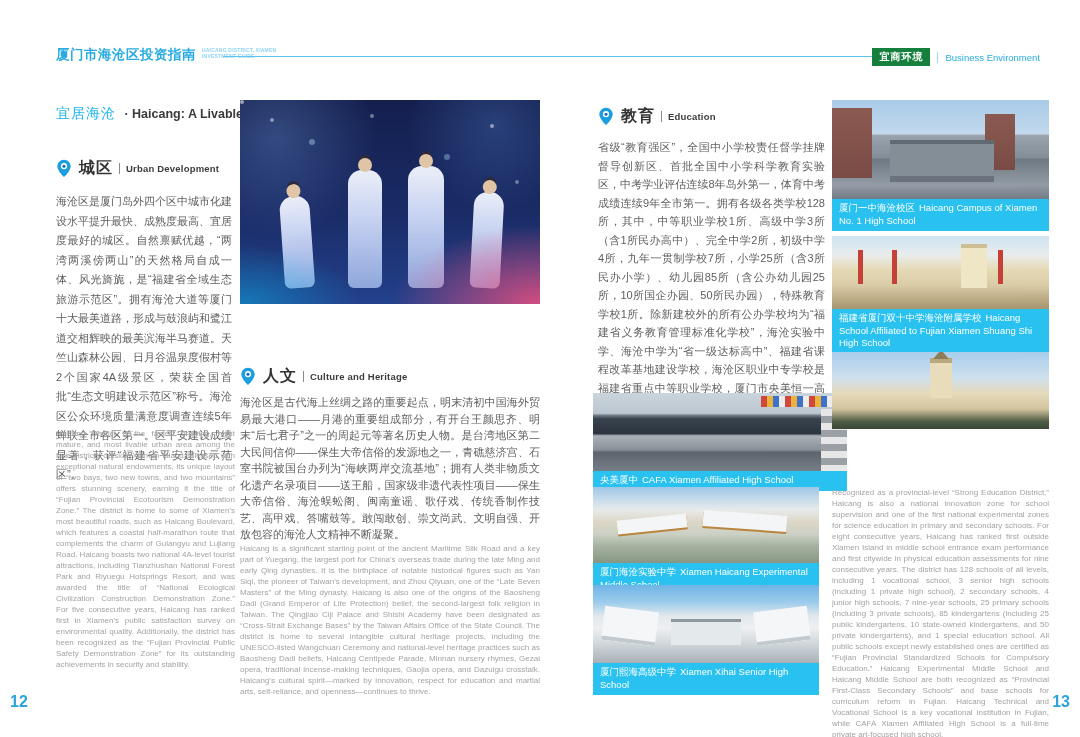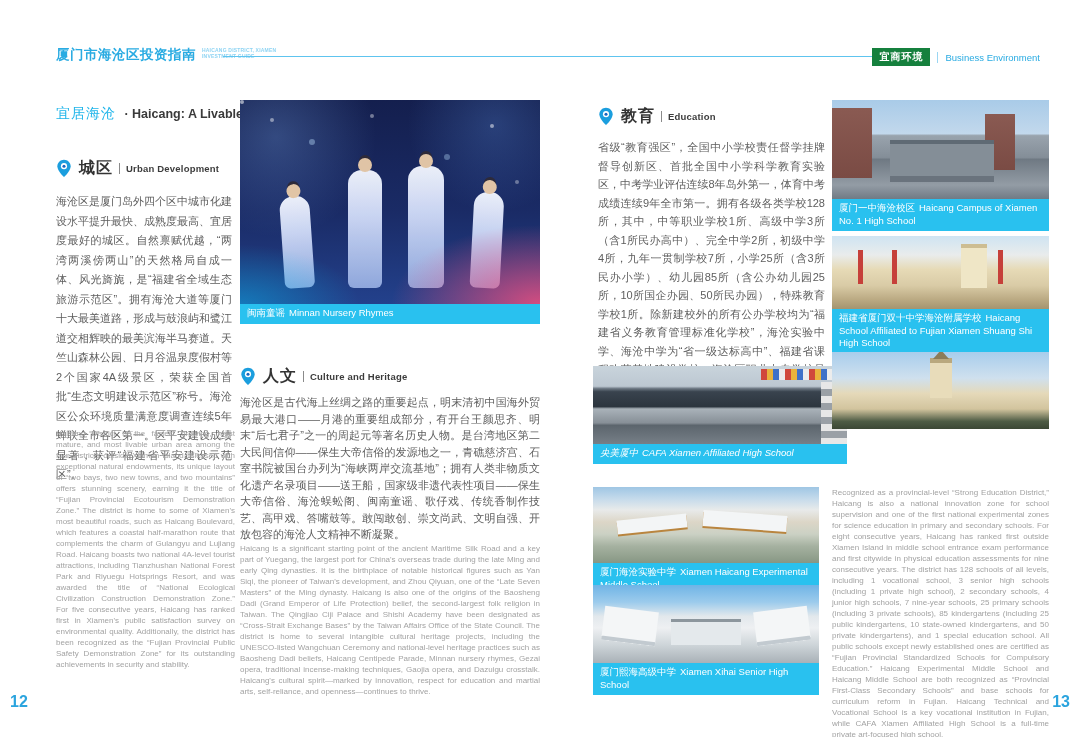--- a/index.html
+++ b/index.html
@@ -43,21 +43,21 @@
   #side-en    { left:832px; top:487px; width:217px; }
 
   
   .card { position:absolute; }
   .photo { position:relative; width:100%; overflow:hidden; }
   .caption { background:#29c1ef; color:#fff; padding:3px 7px 4px 7px; font-size:9.5px; line-height:12.5px; }
   .caption .czh { margin-right:4px; }
 
   #card-minnan { left:240px; top:100px; width:300px; }
   #card-minnan .photo { height:204px; }
-  #card-cafa   { left:593px; top:366px; width:254px;font-style:italic; }
+  #card-cafa   { left:593px; top:393px; width:254px; }
   #card-cafa .photo { height:78px; }
   #card-exp    { left:593px; top:487px; width:226px; }
   #card-exp .photo { height:76px; }
   #card-xihai  { left:593px; top:585px; width:226px; }
   #card-xihai .photo { height:78px; }
   #card-no1    { left:832px; top:100px; width:217px; }
   #card-no1 .photo { height:99px; }
   #card-shuangshi { left:832px; top:236px; width:217px; }
   #card-shuangshi .photo { height:73px; }
   #card-fls    { left:832px; top:352px; width:217px; }
@@ -164,23 +164,20 @@
   <div class="card" id="card-minnan">
     <div class="photo ph-minnan">
       <div class="bokeh"></div>
       <div class="fig f1"></div>
       <div class="fig f2"></div>
       <div class="fig f3"></div>
       <div class="fig f4"></div>
       <div class="glow-cyan"></div>
       <div class="glow-pink"></div>
     </div>
-    <div class="caption">
-      <span class="czh">闽南童谣</span><span class="cen">Minnan Nursery Rhymes</span>
-    </div>
   </div>
 
   <div class="sec-head" style="left:240px; top:366px;">
     <svg class="pin" viewBox="0 0 24 28">
       <path d="M12 1C6.5 1 2 5.4 2 10.8 2 18 12 27 12 27s10-9 10-16.2C22 5.4 17.5 1 12 1z" fill="#1b9ede"></path>
       <circle cx="12" cy="10.5" r="4.6" fill="#fff"></circle>
       <circle cx="12" cy="10.5" r="2.3" fill="#1565c0"></circle>
     </svg>
     <span class="sec-zh">人文</span>
     <span class="sec-en">Culture and Heritage</span>

